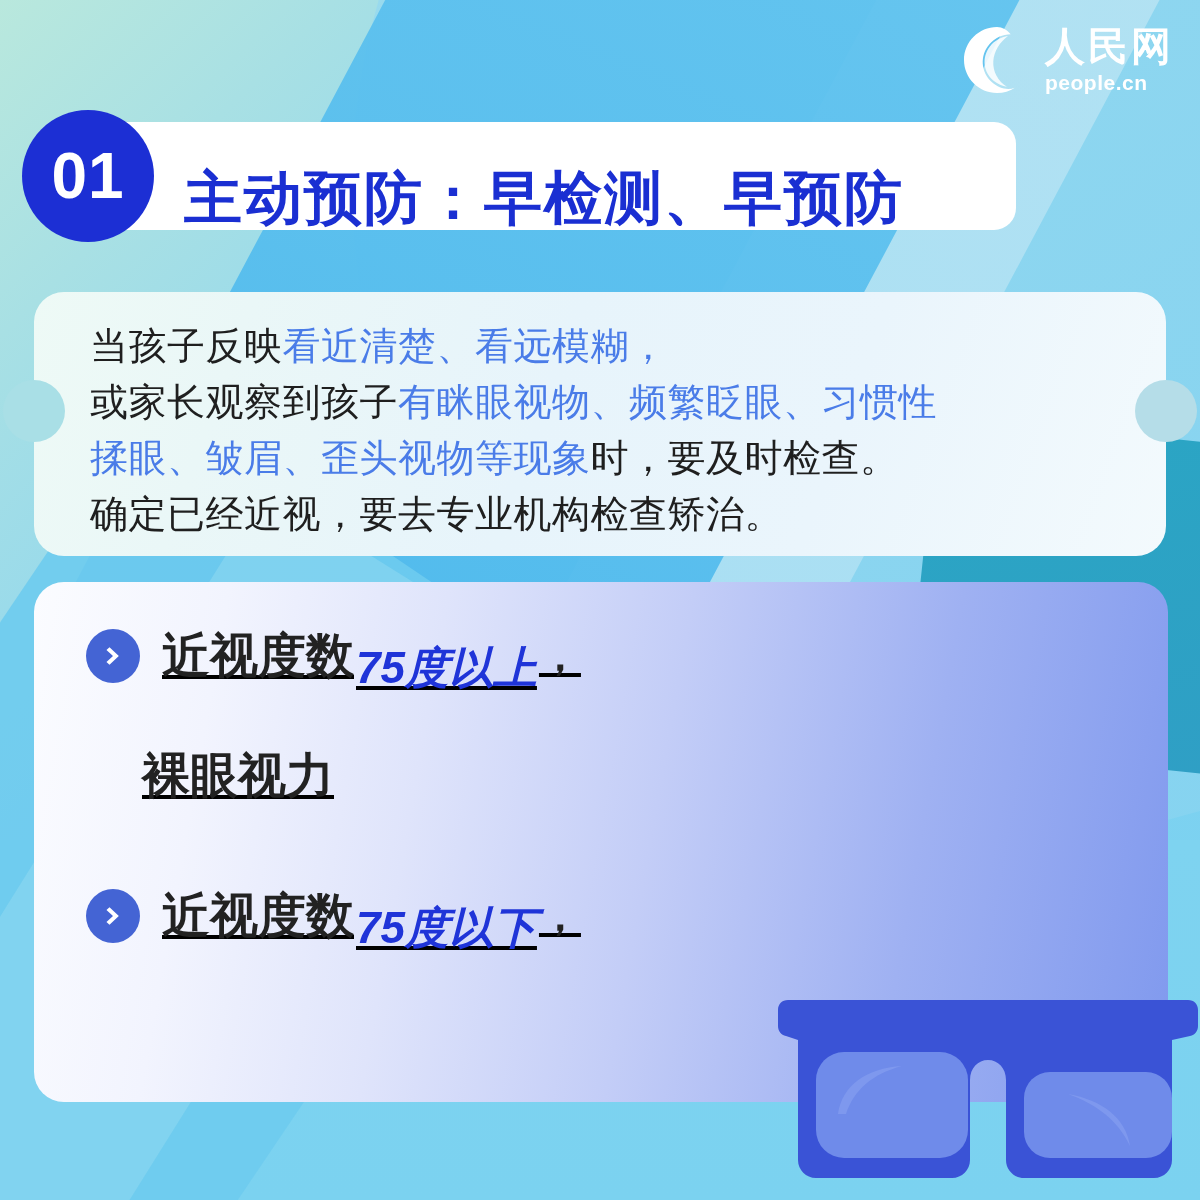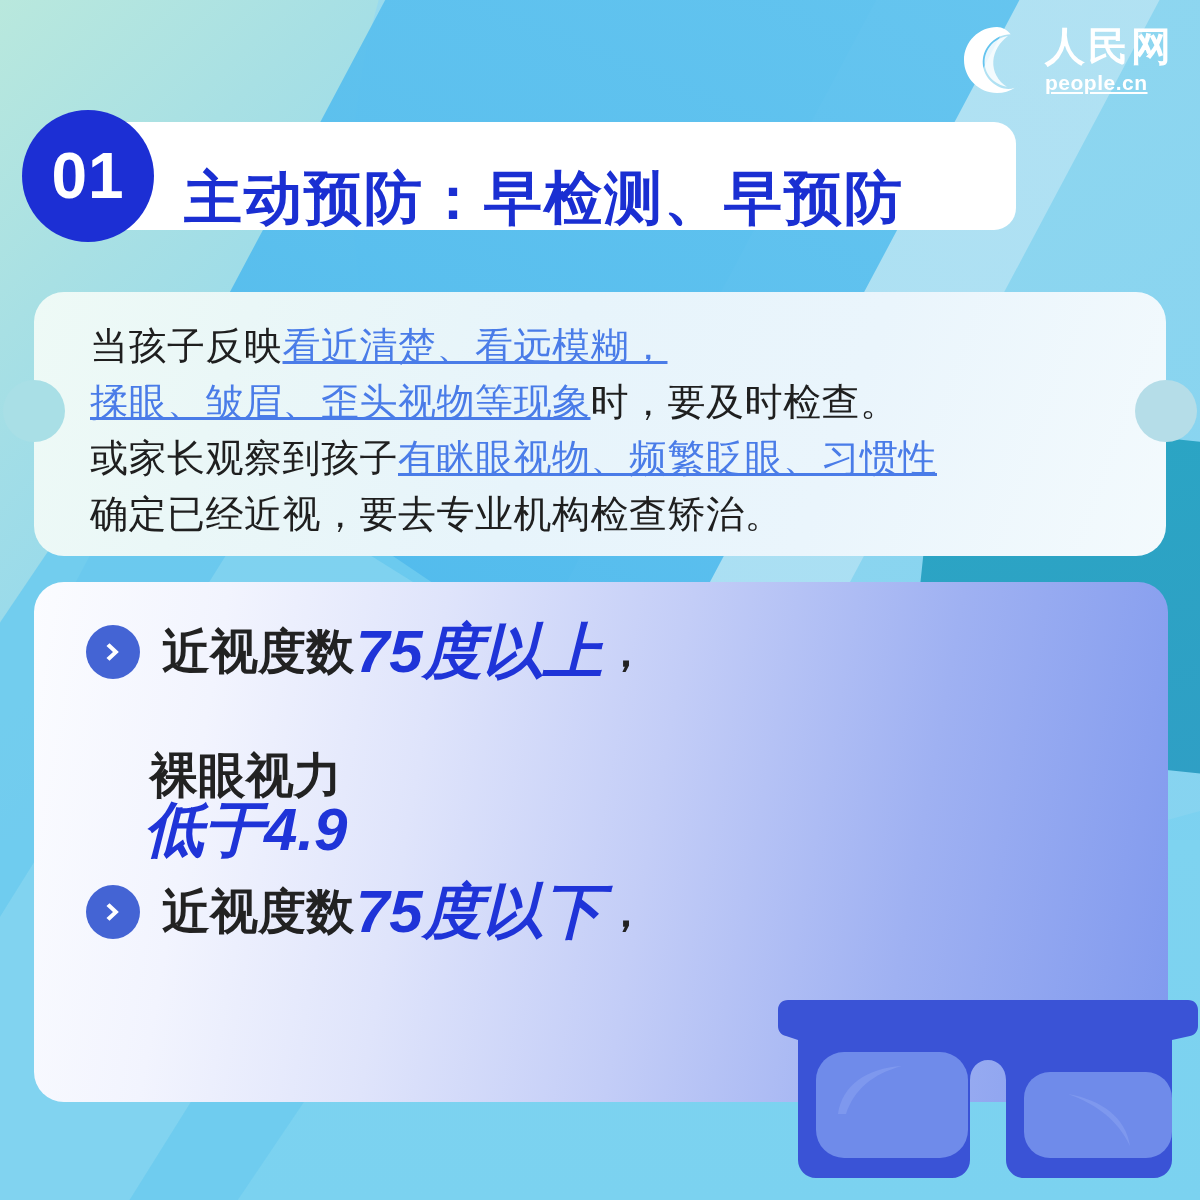--- a/index.html
+++ b/index.html
@@ -116,21 +116,20 @@
     line-height: 1;
     font-family: "Liberation Serif", "DejaVu Serif", serif;
   }
   .logo-en {
     color: #ffffff;
     font-size: 21px;
     font-weight: 700;
     letter-spacing: .5px;
     margin-top: 5px;
     line-height: 1;
-    text-decoration: underline;
   }
 
   
   .header-card {
     position: absolute;
     left: 36px;
     top: 122px;
     width: 980px;
     height: 108px;
     background: #ffffff;
@@ -200,21 +199,21 @@
   .notch-right { right: -31px; background: #b5dde8; }
 
   .body-line {
     font-size: 38px;
     line-height: 56px;
     color: #1f1f1f;
     white-space: nowrap;
     letter-spacing: .5px;
     font-weight: 500;
   }
-  .hl { color: #4a7ce8; text-decoration: underline; }
+  .hl { color: #4a7ce8; }
 
   
   .advice-card {
     position: absolute;
     left: 34px;
     top: 582px;
     width: 1134px;
     height: 520px;
     border-radius: 30px;
     background: linear-gradient(100deg,
@@ -226,20 +225,21 @@
         #8099ee 100%);
     z-index: 18;
     overflow: hidden;
   }
 
   .advice-row {
     position: absolute;
     display: flex;
     align-items: center;
     white-space: nowrap;
+    text-decoration: underline;
   }
   .row1 { left: 52px; top: 40px; }
   .row2 { left: 108px; top: 170px; flex-direction: column; }
   .row3 { left: 52px; top: 300px; }
   .row4 { left: 108px; top: 412px; }
 
   .chev {
     width: 54px;
     height: 54px;
     border-radius: 50%;
@@ -253,26 +253,27 @@
 
   .adv-dark {
     color: #222222;
     font-size: 48px;
     font-weight: 800;
     letter-spacing: 0px;
     line-height: 1;
   }
   .adv-blue {
     color: #1f34d8;
-    font-size: 60px;
+    font-size: 44px;
     font-weight: 800;
     font-style: italic;
     letter-spacing: 0px;
     line-height: 1;
     padding: 0 2px;
+    margin-top: 24px;
   }
   .adv-tail {
     color: #222222;
     font-size: 42px;
     font-weight: 800;
     line-height: 1;
   }
 
   
   .glasses {
@@ -318,24 +319,24 @@
   </div>
 
   <div class="text-card">
     <div class="notch notch-left"></div>
     <div class="notch notch-right"></div>
 
     <div class="body-line">
       <span>当孩子反映</span><span class="hl">看近清楚、看远模糊，</span><span></span>
     </div>
     <div class="body-line">
+      <span>或家长观察到孩子</span><span class="hl">有眯眼视物、频繁眨眼、习惯性</span><span></span>
+    </div>
+    <div class="body-line">
       <span></span><span class="hl">揉眼、皱眉、歪头视物等现象</span><span>时，要及时检查。</span>
-    </div>
-    <div class="body-line">
-      <span>或家长观察到孩子</span><span class="hl">有眯眼视物、频繁眨眼、习惯性</span><span></span>
     </div>
     <div class="body-line">
       <span>确定已经近视，要去专业机构检查矫治。</span><span class="hl"></span><span></span>
     </div>
   </div>
 
   <div class="advice-card">
 
     <div class="advice-row row1">
       <span class="chev">
@@ -343,21 +344,20 @@
           <path d="M9 4.5 17 12l-8 7.5-2.6-2.4L12 12 6.4 6.9z" fill="#ffffff"></path>
         </svg>
       </span>
       <span class="adv-dark">近视度数</span>
       <span class="adv-blue">75度以上</span>
       <span class="adv-tail">，</span>
     </div>
 
     <div class="advice-row row2">
       <span class="adv-dark">裸眼视力</span>
-      <span class="adv-blue">低于4.9</span>
     </div>
 
     <div class="advice-row row3">
       <span class="chev">
         <svg viewBox="0 0 24 24" width="28" height="28" aria-hidden="true">
           <path d="M9 4.5 17 12l-8 7.5-2.6-2.4L12 12 6.4 6.9z" fill="#ffffff"></path>
         </svg>
       </span>
       <span class="adv-dark">近视度数</span>
       <span class="adv-blue">75度以下</span>

